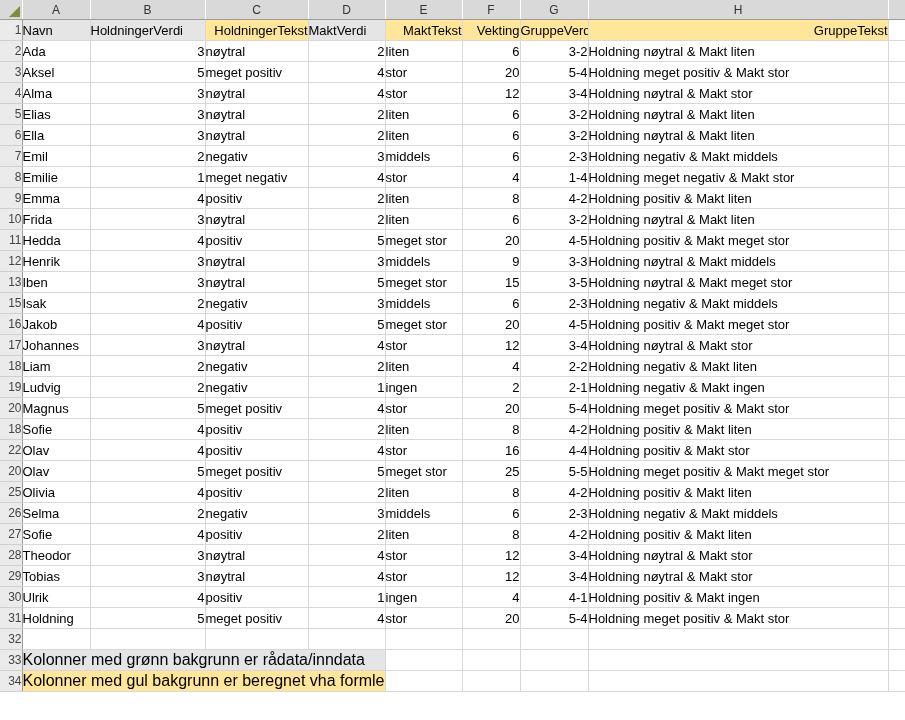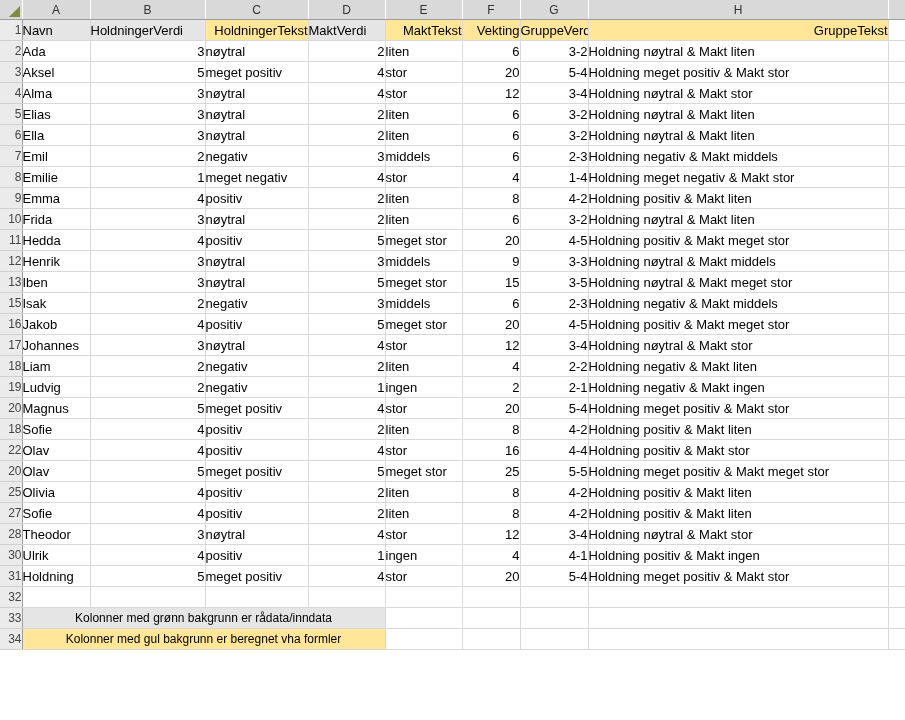--- a/index.html
+++ b/index.html
@@ -96,26 +96,26 @@
     padding: 0 3px;
     border-right: 1px solid #d8d8d8;
     border-bottom: 1px solid #d8d8d8;
   }
   .bg-green  { background: #e5e5e5; }
   .bg-yellow { background: #ffe699; text-align: right; }
 
   
   td.legend {
     font-weight: bold;
-    font-size: 12px;
+    font-size: 16px;
     color: #000000;
     height: 20px;
     vertical-align: middle;
     padding: 0 3px;
-    text-align: center;
+    text-align: left;
     border-right: 1px solid #d8d8d8;
     border-bottom: 1px solid #d8d8d8;
   }
   td.blank {
     height: 20px;
     background: #ffffff;
     border-right: 1px solid #d8d8d8;
     border-bottom: 1px solid #d8d8d8;
   }
 </style>
@@ -425,20 +425,32 @@
           <td class="cell num">4</td>
           <td class="cell txt">positiv</td>
           <td class="cell num">2</td>
           <td class="cell txt">liten</td>
           <td class="cell num">8</td>
           <td class="cell ctr">4-2</td>
           <td class="cell txt">Holdning positiv &amp; Makt liten</td>
           <td class="blank"></td>
         </tr>
         <tr>
+          <td class="rowhead">26</td>
+          <td class="cell txt">Selma</td>
+          <td class="cell num">2</td>
+          <td class="cell txt">negativ</td>
+          <td class="cell num">3</td>
+          <td class="cell txt">middels</td>
+          <td class="cell num">6</td>
+          <td class="cell ctr">2-3</td>
+          <td class="cell txt">Holdning negativ &amp; Makt middels</td>
+          <td class="blank"></td>
+        </tr>
+        <tr>
           <td class="rowhead">27</td>
           <td class="cell txt">Sofie</td>
           <td class="cell num">4</td>
           <td class="cell txt">positiv</td>
           <td class="cell num">2</td>
           <td class="cell txt">liten</td>
           <td class="cell num">8</td>
           <td class="cell ctr">4-2</td>
           <td class="cell txt">Holdning positiv &amp; Makt liten</td>
           <td class="blank"></td>
@@ -449,20 +461,32 @@
           <td class="cell num">3</td>
           <td class="cell txt">nøytral</td>
           <td class="cell num">4</td>
           <td class="cell txt">stor</td>
           <td class="cell num">12</td>
           <td class="cell ctr">3-4</td>
           <td class="cell txt">Holdning nøytral &amp; Makt stor</td>
           <td class="blank"></td>
         </tr>
         <tr>
+          <td class="rowhead">29</td>
+          <td class="cell txt">Tobias</td>
+          <td class="cell num">3</td>
+          <td class="cell txt">nøytral</td>
+          <td class="cell num">4</td>
+          <td class="cell txt">stor</td>
+          <td class="cell num">12</td>
+          <td class="cell ctr">3-4</td>
+          <td class="cell txt">Holdning nøytral &amp; Makt stor</td>
+          <td class="blank"></td>
+        </tr>
+        <tr>
           <td class="rowhead">30</td>
           <td class="cell txt">Ulrik</td>
           <td class="cell num">4</td>
           <td class="cell txt">positiv</td>
           <td class="cell num">1</td>
           <td class="cell txt">ingen</td>
           <td class="cell num">4</td>
           <td class="cell ctr">4-1</td>
           <td class="cell txt">Holdning positiv &amp; Makt ingen</td>
           <td class="blank"></td>

